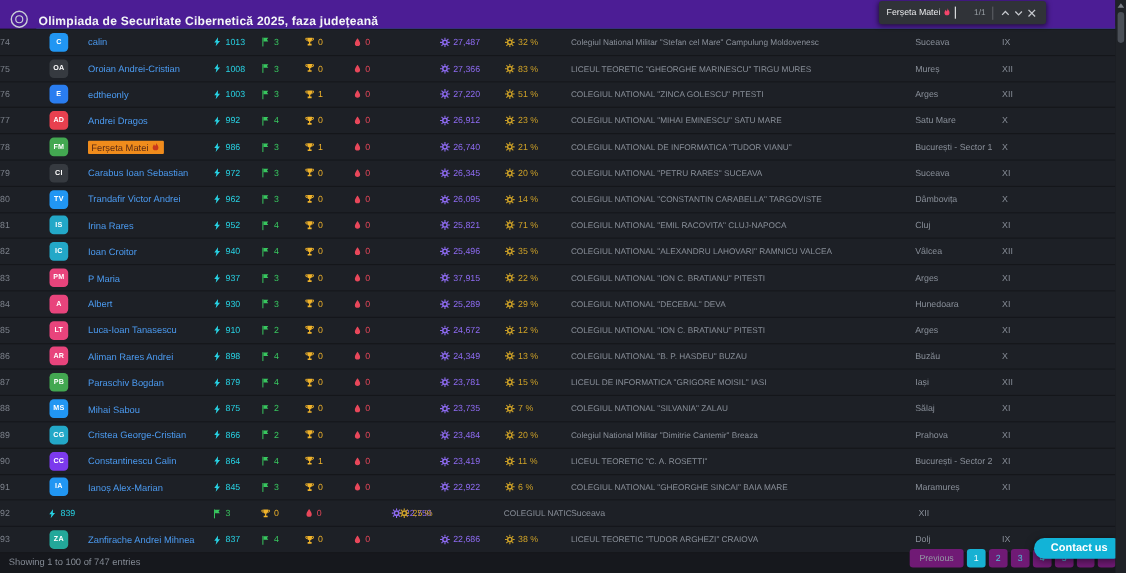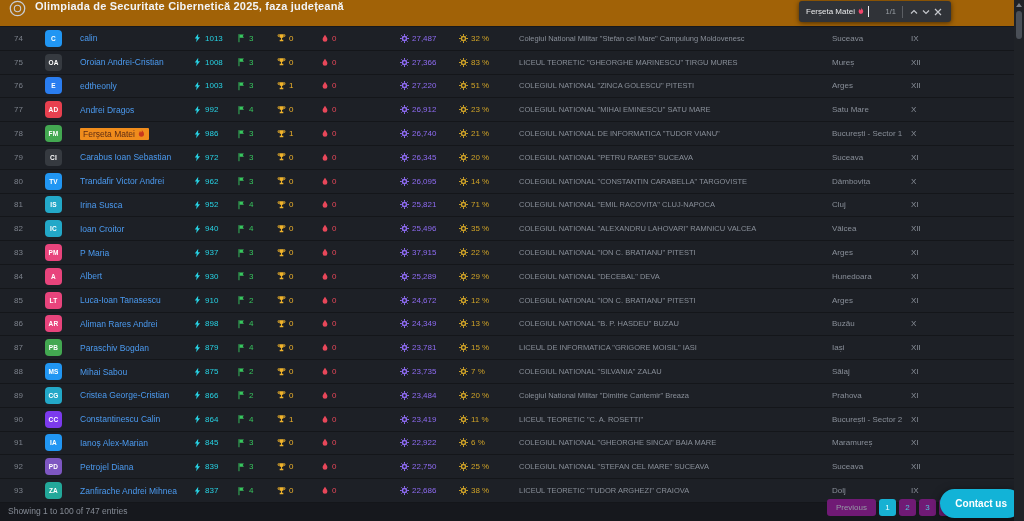--- a/index.html
+++ b/index.html
@@ -4,39 +4,39 @@
 <style>
   * { margin:0; padding:0; box-sizing:border-box; }
   html,body { width:1024px; height:521px; overflow:hidden; }
   body {
     position:relative;
     background:#16181d;
     font-family:"Liberation Sans", sans-serif;
     -webkit-font-smoothing:antialiased;
   }
   
-  .header { position:absolute; left:0; top:0; width:1014px; height:26px; background:#a16207; display:flex; align-items:flex-start; z-index:2; }
+  .header { position:absolute; left:0; top:0; width:1014px; height:26px; background:#4c1d95; display:flex; align-items:flex-end; z-index:2; }
   .accent-line { position:absolute; left:33px; top:24px; width:981px; height:2px; background:#1b7383; z-index:1; }
   .logo { margin-left:9px; flex:0 0 auto; display:flex; }
   .title { margin-left:9px; font-size:11px; font-weight:bold; color:#f2f4f7; letter-spacing:.2px; white-space:nowrap; }
   .auth-login { position:absolute; left:936px; top:8px; font-size:9px; color:#d8dbe0; z-index:1; }
   .auth-register { position:absolute; left:964px; top:6px; display:flex; align-items:center; gap:4px; font-size:9px; color:#d8dbe0; z-index:1; }
   
   .findbar { position:absolute; left:799px; top:1px; width:152px; height:21px; background:#303338; border-radius:3px;
     box-shadow:0 1px 5px rgba(0,0,0,.55); display:flex; align-items:center; padding:0 7px; z-index:10; }
   .findbar .query { font-size:8px; color:#e9eaec; white-space:nowrap; display:flex; align-items:center; gap:2px; }
   .caret { width:1px; height:11px; background:#e8eaed; margin-left:1px; }
   .findbar .count { margin-left:auto; font-size:7.5px; color:#9aa0a6; padding-right:6px; }
   .findbar .divider { width:1px; height:12px; background:#5b5e63; margin-right:5px; }
   .findbar .fb-btn { width:12px; height:14px; display:flex; align-items:center; justify-content:center; }
   
   .table { position:absolute; left:0; top:27px; width:1014px; z-index:1; }
   .row { display:grid; grid-template-columns:40px 150px 44px 40px 44px 44px 96px 61px 313px 76px 1fr;
     align-items:center; height:23.8px; background:#1d2026; border-bottom:1px solid #14161a; }
-  .rank { padding-left:14px; color:#7c818b; font-size:8px; }
+  .rank { color:#7c818b; font-size:8px; }
   .player { display:flex; align-items:center; gap:6px; padding-left:5px; min-width:0; }
   .avatar { width:17px; height:17px; border-radius:4px; color:#fff; font-size:6.5px; font-weight:bold;
     display:flex; align-items:center; justify-content:center; flex:0 0 auto; letter-spacing:.2px; }
   .name { font-size:8.5px; color:#4b9af0; white-space:nowrap; display:inline-flex; align-items:center; gap:2px;margin-left:12px; }
   .name .flame { display:none; }
   .name.hl { background:#f08c1c; color:#5e2c14; padding:1px 3px; border-radius:1px; }
   .name.hl .flame { display:inline-flex; }
   .stat { display:flex; align-items:center; gap:3px; font-size:8px; padding-left:3px; white-space:nowrap; }
   .stat svg { flex:0 0 auto; }
   .c-points { color:#27d2e4; } .c-flags { color:#38c75f; } .c-troph { color:#f0b32b; }
@@ -46,21 +46,21 @@
   .school { font-size:7.5px; color:#898f99; white-space:nowrap; overflow:hidden; }
   .county { font-size:8px; color:#898f99; white-space:nowrap; }
   .grade { font-size:8px; color:#898f99; padding-left:3px; }
   
   .showing { position:absolute; left:8px; top:506px; font-size:8.5px; color:#858b95; z-index:2; }
   .pagination { position:absolute; right:10px; top:499px; display:flex; gap:3px; z-index:2; }
   .page-btn { height:17px; min-width:17px; padding:0 5px; background:#701a75; border-radius:3px; font-size:8px;
     color:#4fc3d8; display:flex; align-items:center; justify-content:center; }
   .page-btn.prev { color:#959ba5; padding:0 9px; }
   .page-btn.active { background:#17b1d3; color:#f2feff; }
-  .contact { position:absolute; right:2px; top:489px; height:29px; padding:0 15px; background:#12b3d7;
+  .contact { position:absolute; right:2px; top:489px; height:19px; padding:0 15px; background:#12b3d7;
     border-radius:15px; color:#ffffff; font-weight:bold; font-size:10px; display:flex; align-items:center;
     box-shadow:0 2px 8px rgba(0,0,0,.5); z-index:5; }
   
   .scrollbar { position:absolute; right:0; top:0; width:10px; height:521px; background:#1f2227; z-index:6; }
   .scroll-up { position:absolute; top:3px; left:2px; width:0; height:0;
     border-left:3px solid transparent; border-right:3px solid transparent; border-bottom:4px solid #787d85; }
   .scroll-thumb { position:absolute; top:11px; left:2px; width:6px; height:28px; background:#4a4f57; border-radius:3px; }
 </style>
 </head>
 <body>
@@ -486,21 +486,21 @@
     </span>
     <span class="school">COLEGIUL NATIONAL "CONSTANTIN CARABELLA" TARGOVISTE</span>
     <span class="county">Dâmbovița</span>
     <span class="grade">X</span>
   </div>
     <div class="row">
     <span class="rank">81</span>
     <span class="player">
       <span class="avatar" style="background: rgb(35, 168, 200);">IS</span>
       <span class="name">
-        <span>Irina Susca</span>
+        <span>Irina Rares</span>
 
       </span>
     </span>
     <span class="stat c-points">
       <svg width="9" height="10" viewBox="0 0 10 10">
           <path fill="#27d2e4" d="M5.8.4 2 5.6h2.2L3.4 9.6l4.4-5.4H5.6z"></path>
         </svg>
       <span>952</span>
     </span>
     <span class="stat c-flags">
@@ -1066,27 +1066,20 @@
           <path d="M5 0v2M5 8v2M0 5h2M8 5h2M1.5 1.5l1.4 1.4M7.1 7.1l1.4 1.4M8.5 1.5 7.1 2.9M2.9 7.1 1.5 8.5" stroke="#cfa227" stroke-width="1.1"></path>
         </svg>
       <span>6 %</span>
     </span>
     <span class="school">COLEGIUL NATIONAL "GHEORGHE SINCAI" BAIA MARE</span>
     <span class="county">Maramureș</span>
     <span class="grade">XI</span>
   </div>
     <div class="row">
     <span class="rank">92</span>
-    <span class="player">
-      <span class="avatar" style="background: rgb(126, 87, 194);">PD</span>
-      <span class="name">
-        <span>Petrojel Diana</span>
-
-      </span>
-    </span>
     <span class="stat c-points">
       <svg width="9" height="10" viewBox="0 0 10 10">
           <path fill="#27d2e4" d="M5.8.4 2 5.6h2.2L3.4 9.6l4.4-5.4H5.6z"></path>
         </svg>
       <span>839</span>
     </span>
     <span class="stat c-flags">
       <svg width="9" height="10" viewBox="0 0 10 10">
           <path d="M2.2.7v9" stroke="#38c75f" stroke-width="1"></path>
           <path fill="#38c75f" d="M2.8 1h4.9L6.3 2.8l1.4 1.8H2.8z"></path>

